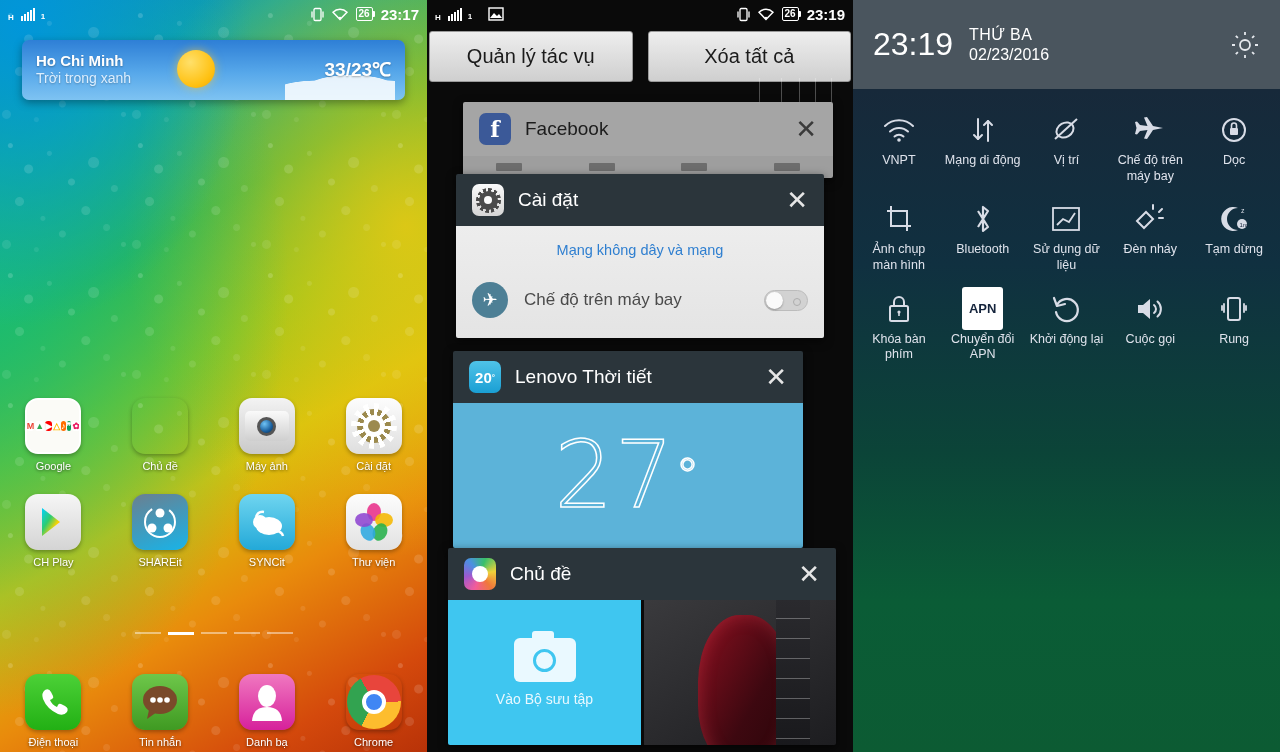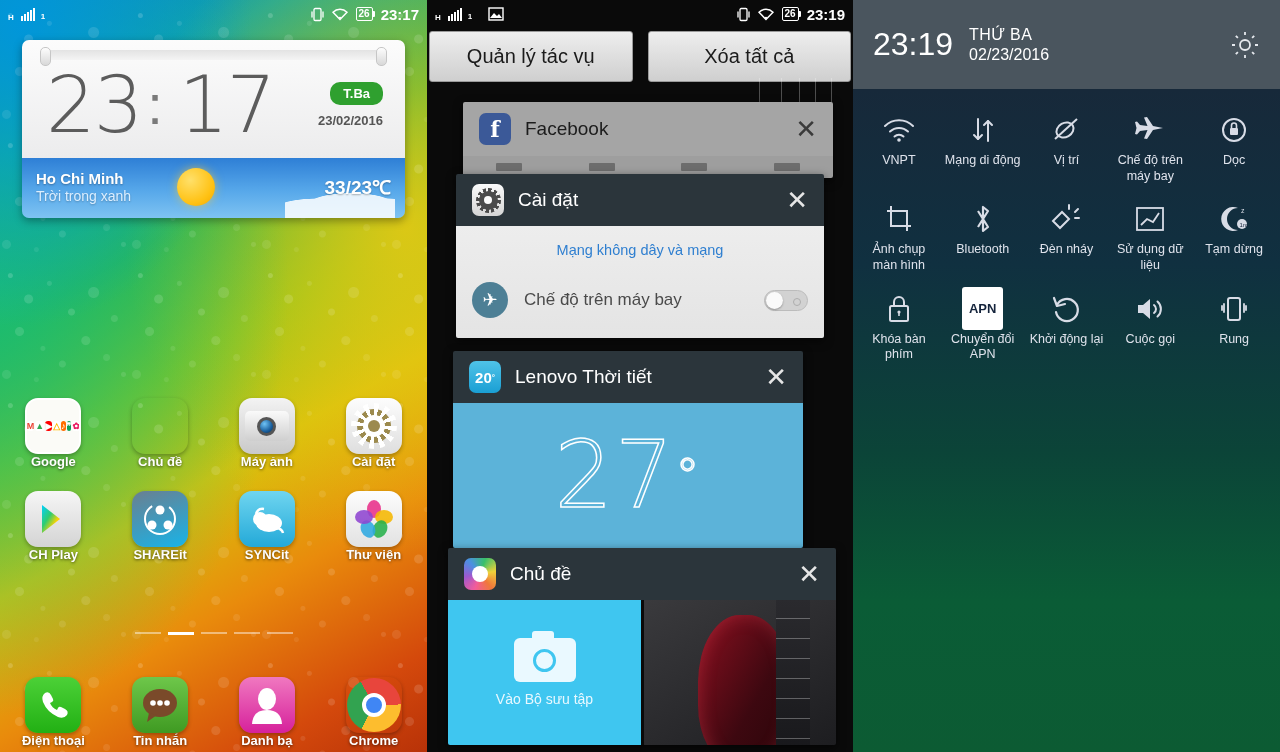--- a/index.html
+++ b/index.html
@@ -96,21 +96,21 @@
   .cw-sun{ width:38px; height:38px; border-radius:50%;
     background:radial-gradient(circle at 35% 32%,#ffe06a,#ffc112 65%,#f1a600);
     margin-left:46px; box-shadow:0 0 10px rgba(255,200,40,.6); }
   .cw-temp{ margin-left:auto; color:#fff; font-size:19px; font-weight:bold; text-shadow:0 1px 2px rgba(0,0,0,.3); z-index:2; }
 
   .apps{ position:absolute; left:0; right:0; top:398px; z-index:4; }
   .approw{ display:flex; }
   .app{ flex:1; text-align:center; }
   .app .ico{ width:56px; height:56px; margin:0 auto; border-radius:13px; position:relative; overflow:hidden;
     box-shadow:0 2px 4px rgba(0,0,0,.3); display:flex; align-items:center; justify-content:center; }
-  .app .lbl{ color:#fff; font-size:13px; text-shadow:0 1px 3px rgba(0,0,0,.6);font-weight:bold; }
+  .app .lbl{ color:#fff; font-size:11px; margin-top:6px; text-shadow:0 1px 3px rgba(0,0,0,.6); }
 
   .ico-google{ background:#fbfbf7; border:2px solid #fff; display:grid;
     grid-template-columns:repeat(3,1fr); grid-template-rows:repeat(3,1fr); gap:1px; padding:4px; }
   .ico-google span{ border-radius:3px; font-size:9px; display:flex; align-items:center; justify-content:center; color:#fff; font-weight:bold; }
   .ico-theme{ display:grid; grid-template-columns:repeat(3,1fr); grid-template-rows:repeat(3,1fr); }
   .ico-cam{ background:linear-gradient(#f3f3f3,#c9c9c9); }
   .cam-body{ width:44px;height:30px;border-radius:5px;background:linear-gradient(#fafafa,#cfcfcf);position:relative;display:flex;align-items:center;justify-content:center;}
   .cam-lens{ width:19px;height:19px;border-radius:50%;background:radial-gradient(circle at 35% 30%,#6fc3f5,#1a5f9e 60%,#0a2d4e);border:3px solid #555; }
   .ico-set{ background:linear-gradient(#fdfdfd,#dedede); }
   .gear{ width:34px;height:34px;border-radius:50%;background:#9c8a4e;position:relative;display:flex;align-items:center;justify-content:center;}
@@ -259,32 +259,20 @@
               <path d="M8 11.5 L1 4.2 A10 10 0 0 1 15 4.2 Z" fill="none" stroke="#fff" stroke-width="1.5"></path>
               <circle cx="8" cy="10" r="1.2" fill="#fff"></circle>
             </svg>
         </span>
         <span class="batt">26</span>
         <span class="sb-time">23:17</span>
       </div>
     </div>
 
     <div class="clockwidget">
-      <div class="cw-top">
-        <div class="cw-bar"></div>
-        <div class="cw-row">
-          <span class="cw-time">23</span>
-          <span class="cw-colon">:</span>
-          <span class="cw-time">17</span>
-          <div class="cw-right">
-            <span class="cw-day">T.Ba</span>
-            <div class="cw-date">23/02/2016</div>
-          </div>
-        </div>
-      </div>
       <div class="cw-weather">
         <div class="cw-cloud"></div>
         <div>
           <div class="cw-city">Ho Chi Minh</div>
           <div class="cw-cond">Trời trong xanh</div>
         </div>
         <div class="cw-sun"></div>
         <div class="cw-temp">33/23℃</div>
       </div>
     </div>
@@ -664,37 +652,37 @@
         <div class="qs-item">
           <div class="qs-ic">
             <svg width="26" height="32" viewBox="0 0 26 32">
                 <path d="M8 24 L18 8 L13 4 V28 L18 24 L8 8" fill="none" stroke="#d8dce6" stroke-width="2.2" stroke-linejoin="round"></path>
               </svg>
           </div>
           <div class="qs-lbl">Bluetooth</div>
         </div>
         <div class="qs-item">
           <div class="qs-ic">
+            <svg width="30" height="26" viewBox="0 0 30 26">
+                <rect x="2" y="2" width="26" height="22" fill="none" stroke="#d8dce6" stroke-width="1.8"></rect>
+                <path d="M6 19 L12 13 L18 16 L24 7" fill="none" stroke="#d8dce6" stroke-width="1.8"></path>
+              </svg>
+          </div>
+          <div class="qs-lbl">Sử dụng dữ liệu</div>
+        </div>
+        <div class="qs-item">
+          <div class="qs-ic">
             <svg width="32" height="30" viewBox="0 0 32 30">
                 <g stroke="#d8dce6" stroke-width="2" fill="none" stroke-linecap="round">
                   <path d="M4 22 L13 13 L20 20 L11 29 Z" transform="translate(-1,-5)"></path>
                   <path d="M19 5 v-4 M25 8 l3-3 M25 14 h4"></path>
                 </g>
               </svg>
           </div>
           <div class="qs-lbl">Đèn nháy</div>
-        </div>
-        <div class="qs-item">
-          <div class="qs-ic">
-            <svg width="30" height="26" viewBox="0 0 30 26">
-                <rect x="2" y="2" width="26" height="22" fill="none" stroke="#d8dce6" stroke-width="1.8"></rect>
-                <path d="M6 19 L12 13 L18 16 L24 7" fill="none" stroke="#d8dce6" stroke-width="1.8"></path>
-              </svg>
-          </div>
-          <div class="qs-lbl">Sử dụng dữ liệu</div>
         </div>
         <div class="qs-item">
           <div class="qs-ic">
             <svg width="32" height="30" viewBox="0 0 32 30">
                 <path d="M20 4 A12 12 0 1 0 20 26 A10 10 0 0 1 20 4Z" fill="#d8dce6"></path>
                 <text x="23" y="9" font-size="7" fill="#d8dce6" font-family="Liberation Sans">z</text>
                 <circle cx="24" cy="20" r="5" fill="#d8dce6"></circle>
                 <text x="21.5" y="22.5" font-size="6" fill="#16243a" font-family="Liberation Sans">1m</text>
               </svg>
           </div>

